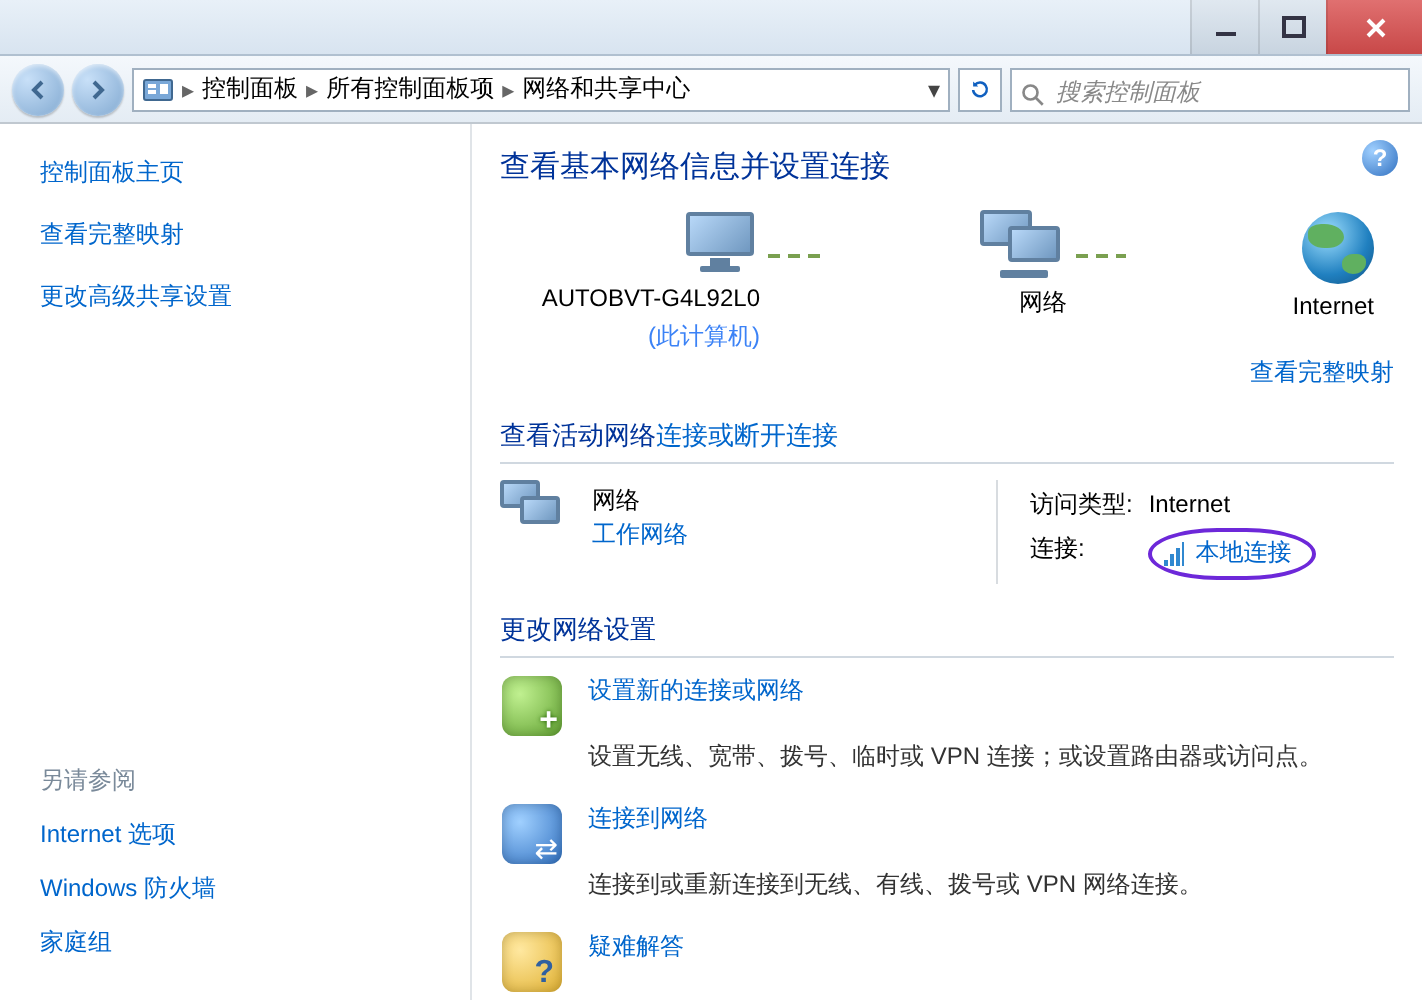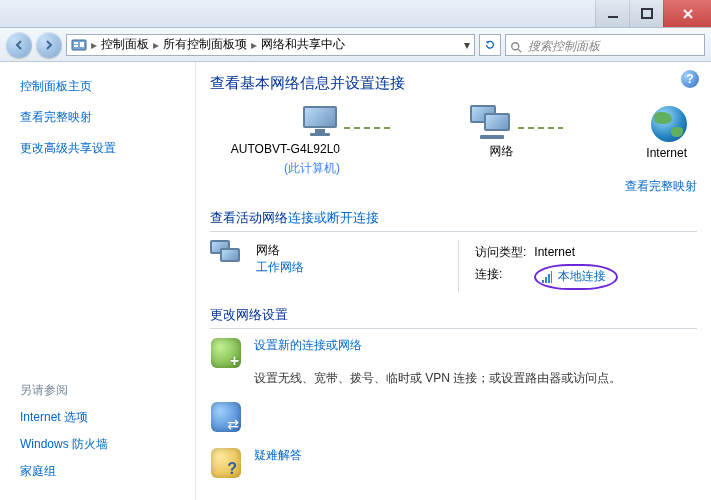--- a/index.html
+++ b/index.html
@@ -20,21 +20,21 @@
 .breadcrumb { flex: 1; height: 22px; background: #fff; border: 1px solid #a0b0c0; display: flex; align-items: center; padding: 0 4px; gap: 2px; font-size: 12px; }
 .breadcrumb .bc-icon { width: 16px; height: 16px; display: flex; align-items: center; justify-content: center; }
 .breadcrumb .sep { color: #666; padding: 0 2px; }
 .breadcrumb .drop { color: #444; padding-left: 4px; margin-left: auto; }
 .refresh-btn { width: 22px; height: 22px; border: 1px solid #a0b0c0; background: #fff; display: flex; align-items: center; justify-content: center; color: #1060c0; font-weight: bold; }
 .searchbox { width: 200px; height: 22px; background: #fff; border: 1px solid #a0b0c0; display: flex; align-items: flex-end; padding: 0 4px; gap: 4px; color: #888; font-style: italic; }
 .searchbox svg { width: 14px; height: 14px; }
 
 
 .body { display: flex; height: calc(500px - 28px - 34px); }
-.sidebar { width: 196px; background: #fff; border-right: 1px solid #e0e4e8; padding: 16px 10px 10px 20px; display: flex; flex-direction: column; position: relative; }
+.sidebar { width: 236px; background: #fff; border-right: 1px solid #e0e4e8; padding: 16px 10px 10px 20px; display: flex; flex-direction: column; position: relative; }
 .sidebar a { color: #0066cc; text-decoration: none; display: block; margin-bottom: 14px; cursor: pointer; }
 .sidebar .see-also-head { color: #7a8a9a; margin-top: auto; margin-bottom: 10px; }
 .sidebar .see-also a { margin-bottom: 10px; }
 
 .content { flex: 1; padding: 12px 14px 10px 14px; overflow: hidden; position: relative; }
 .help-icon { position: absolute; top: 8px; right: 12px; width: 18px; height: 18px; border-radius: 50%; background: radial-gradient(circle at 30% 30%, #a0d0ff, #3070c0); color: #fff; font-weight: bold; font-size: 12px; display: flex; align-items: center; justify-content: center; }
 h1.heading { color: #003399; font-size: 15px; font-weight: normal; margin-bottom: 8px; }
 .map-row { display: flex; align-items: center; justify-content: space-between; padding: 4px 10px 4px 10px; }
 .map-node { display: flex; flex-direction: column; align-items: flex-end; gap: 4px; width: 120px; text-align: center; font-size: 12px; }
 .map-node .sub { color: #3b82f6; }
@@ -248,20 +248,24 @@
           </div>
         <div class="txt">
           <div class="title">设置新的连接或网络</div>
           <div class="desc">设置无线、宽带、拨号、临时或 VPN 连接；或设置路由器或访问点。</div>
         </div>
       </div>
       <div class="setting-item">
         <div class="ic">
             <div class="ic-blue net"></div>
           </div>
+        <div class="txt">
+          <div class="title">连接到网络</div>
+          <div class="desc">连接到或重新连接到无线、有线、拨号或 VPN 网络连接。</div>
+        </div>
       </div>
       <div class="setting-item">
         <div class="ic">
             <div class="ic-yellow"></div>
           </div>
         <div class="txt">
           <div class="title">疑难解答</div>
 
         </div>
       </div>

